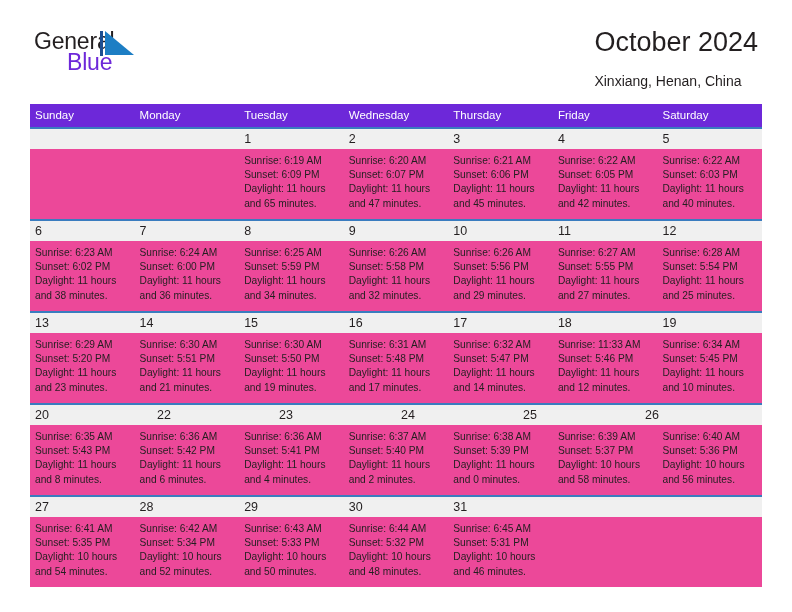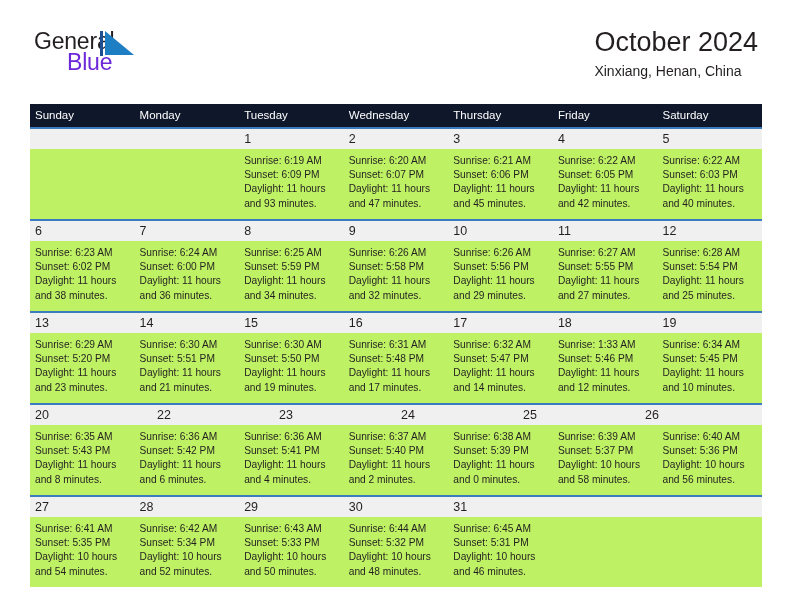--- a/index.html
+++ b/index.html
@@ -73,37 +73,37 @@
     text-align: left;
   }
   .cal-title {
     font-size: 27px;
     font-weight: normal;
     color: #231f20;
     line-height: 1.05;
     white-space: nowrap;
   }
   .cal-subtitle {
-    margin-top: 7px;
+    margin-top: 17px;
     font-size: 14px;
     color: #231f20;
     white-space: nowrap;
   }
 
   
   .calendar {
     position: absolute;
     left: 30px;
     top: 104px;
     width: 732px;
   }
 
   .dow-row {
     display: flex;
-    background: #0f172a;
+    background: #6d28d9;
   }
   .dow-cell {
     flex: 1 1 0;
     min-width: 0;
     color: #ffffff;
     font-size: 11.5px;
     padding: 5px 0 5px 5px;
     box-sizing: border-box;
     line-height: 1.15;
   }
@@ -123,21 +123,21 @@
     min-width: 0;
     font-size: 12.5px;
     color: #231f20;
     padding: 3px 0 4px 5px;
     box-sizing: border-box;
     line-height: 1.2;
     height: 20px;
   }
   .week-body {
     display: flex;
-    background: #bef264;
+    background: #ec4899;
     height: 70px;
   }
   .body-cell {
     flex: 1 1 0;
     min-width: 0;
     padding: 5px 6px 0 5px;
     box-sizing: border-box;
   }
   .body-cell .line {
     font-size: 10.2px;
@@ -202,21 +202,21 @@
         <div class="body-cell">
           <div class="line"></div>
           <div class="line"></div>
           <div class="line"></div>
           <div class="line"></div>
         </div>
         <div class="body-cell">
           <div class="line">Sunrise: 6:19 AM</div>
           <div class="line">Sunset: 6:09 PM</div>
           <div class="line">Daylight: 11 hours</div>
-          <div class="line">and 93 minutes.</div>
+          <div class="line">and 65 minutes.</div>
         </div>
         <div class="body-cell">
           <div class="line">Sunrise: 6:20 AM</div>
           <div class="line">Sunset: 6:07 PM</div>
           <div class="line">Daylight: 11 hours</div>
           <div class="line">and 47 minutes.</div>
         </div>
         <div class="body-cell">
           <div class="line">Sunrise: 6:21 AM</div>
           <div class="line">Sunset: 6:06 PM</div>
@@ -329,21 +329,21 @@
           <div class="line">Daylight: 11 hours</div>
           <div class="line">and 17 minutes.</div>
         </div>
         <div class="body-cell">
           <div class="line">Sunrise: 6:32 AM</div>
           <div class="line">Sunset: 5:47 PM</div>
           <div class="line">Daylight: 11 hours</div>
           <div class="line">and 14 minutes.</div>
         </div>
         <div class="body-cell">
-          <div class="line">Sunrise: 1:33 AM</div>
+          <div class="line">Sunrise: 11:33 AM</div>
           <div class="line">Sunset: 5:46 PM</div>
           <div class="line">Daylight: 11 hours</div>
           <div class="line">and 12 minutes.</div>
         </div>
         <div class="body-cell">
           <div class="line">Sunrise: 6:34 AM</div>
           <div class="line">Sunset: 5:45 PM</div>
           <div class="line">Daylight: 11 hours</div>
           <div class="line">and 10 minutes.</div>
         </div>

